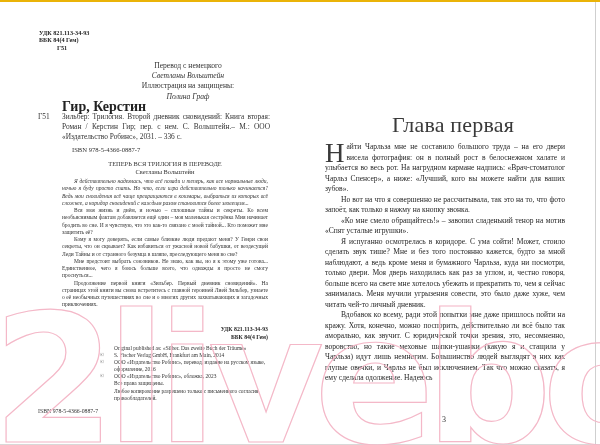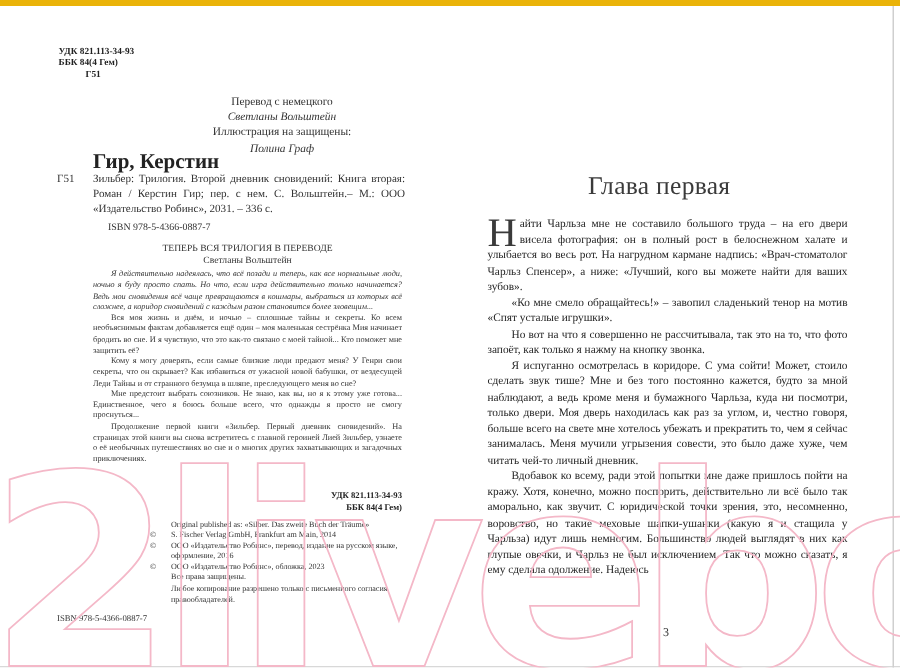--- a/index.html
+++ b/index.html
@@ -1,19 +1,19 @@
 <!DOCTYPE html>
 <html><head>
 <meta charset="utf-8">
 <style>
   * { margin: 0; padding: 0; box-sizing: border-box; }
   html, body { width: 600px; height: 445px; overflow: hidden; background: #ffffff; }
   body { position: relative; font-family: "Liberation Serif", "DejaVu Serif", serif; color: #2a2a2a; }
   .spread { position: absolute; left: 0; top: 0; width: 600px; height: 445px; background: #fff;
-    border-top: 4px solid #eab308; border-bottom: 1px solid #d8d8d8; }
+    border-top: 2px solid #eab308; border-bottom: 1px solid #d8d8d8; }
   .right-edge { position: absolute; right: 4px; top: 0; width: 1px; height: 445px; background: #cfcfcf; }
   .page { position: absolute; top: 0; height: 445px; }
   .page-left { left: 0; width: 300px; }
   .page-right { left: 300px; width: 300px; }
 
   
   .cls { position: absolute; left: 39px; top: 27px; font-size: 6.2px; line-height: 7.4px; font-weight: bold; color: #222; }
   .cls .g51 { padding-left: 18px; }
   .credits { position: absolute; left: 100px; width: 176px; top: 59px; text-align: center; font-size: 7.6px; line-height: 10.2px; color: #333; }
   .credits .it { font-style: italic; }
@@ -26,21 +26,21 @@
   .annot { position: absolute; left: 62px; width: 206px; top: 176px; font-size: 5.5px; line-height: 7.25px; color: #333; text-align: justify; }
   .annot p { text-indent: 12px; }
   .annot p.it { font-style: italic; }
   .udk2 { position: absolute; right: 32px; top: 324px; text-align: right; font-size: 5.8px; line-height: 7.6px; font-weight: bold; color: #222; }
   .copy { position: absolute; left: 100px; top: 343px; width: 180px; font-size: 5.4px; line-height: 7.1px; color: #333; }
   .copy .row { position: relative; padding-left: 14px; }
   .copy .sym { position: absolute; left: 0; }
   .isbn2 { position: absolute; left: 38px; top: 406px; font-size: 5.8px; color: #333; }
 
   
-  .chapter { position: absolute; left: 92px; top: 110px; font-size: 17px; color: #3a3a3a; letter-spacing: 0.2px; }
+  .chapter { position: absolute; left: 92px; top: 110px; font-size: 22px; color: #3a3a3a; letter-spacing: 0.2px; }
   .body-r { position: absolute; left: 25px; top: 140px; width: 240px; font-size: 7.55px; line-height: 10.5px; color: #262626; text-align: justify; }
   .body-r p { text-indent: 16px; }
   .body-r p.first { text-indent: 0; }
   .dropcap { float: left; font-size: 27px; line-height: 20px; margin: 1px 2px 0 0; color: #3a3a3a; }
   .pagenum { position: absolute; left: 142px; top: 413px; font-size: 8px; color: #333; }
 
   
   .watermark { position: absolute; left: 0; top: 300px; width: 600px; height: 145px; pointer-events: none; }
   .watermark text { font-family: "DejaVu Sans", sans-serif; font-weight: bold; fill: none; stroke: #f4b8c8; stroke-width: 1.2; }
 </style>
@@ -101,22 +101,22 @@
 
     <div class="isbn2">ISBN 978-5-4366-0887-7</div>
   </div>
 
   <div class="page page-right">
 
     <div class="chapter">Глава первая</div>
 
     <div class="body-r">
       <p class="first"><span class="dropcap">Н</span><span>айти Чарльза мне не составило большого труда – на его двери висела фотография: он в полный рост в белоснежном халате и улыбается во весь рот. На нагрудном кармане надпись: «Врач-стоматолог Чарльз Спенсер», а ниже: «Лучший, кого вы можете найти для ваших зубов».</span></p>
+      <p>Но вот на что я совершенно не рассчитывала, так это на то, что фото запоёт, как только я нажму на кнопку звонка.</p>
       <p>«Ко мне смело обращайтесь!» – завопил сладенький тенор на мотив «Спят усталые игрушки».</p>
-      <p>Но вот на что я совершенно не рассчитывала, так это на то, что фото запоёт, как только я нажму на кнопку звонка.</p>
       <p>Я испуганно осмотрелась в коридоре. С ума сойти! Может, стоило сделать звук тише? Мне и без того постоянно кажется, будто за мной наблюдают, а ведь кроме меня и бумажного Чарльза, куда ни посмотри, только двери. Моя дверь находилась как раз за углом, и, честно говоря, больше всего на свете мне хотелось убежать и прекратить то, чем я сейчас занималась. Меня мучили угрызения совести, это было даже хуже, чем читать чей-то личный дневник.</p>
       <p>Вдобавок ко всему, ради этой попытки мне даже пришлось пойти на кражу. Хотя, конечно, можно поспорить, действительно ли всё было так аморально, как звучит. С юридической точки зрения, это, несомненно, воровство, но такие меховые шапки-ушанки (какую я и стащила у Чарльза) идут лишь немногим. Большинство людей выглядят в них как глупые овечки, и Чарльз не был исключением. Так что можно сказать, я ему сделала одолжение. Надеюсь</p>
     </div>
 
     <div class="pagenum">3</div>
   </div>
 
   <div class="right-edge"></div>
 
   <svg class="watermark" viewBox="0 0 600 145" xmlns="http://www.w3.org/2000/svg">

